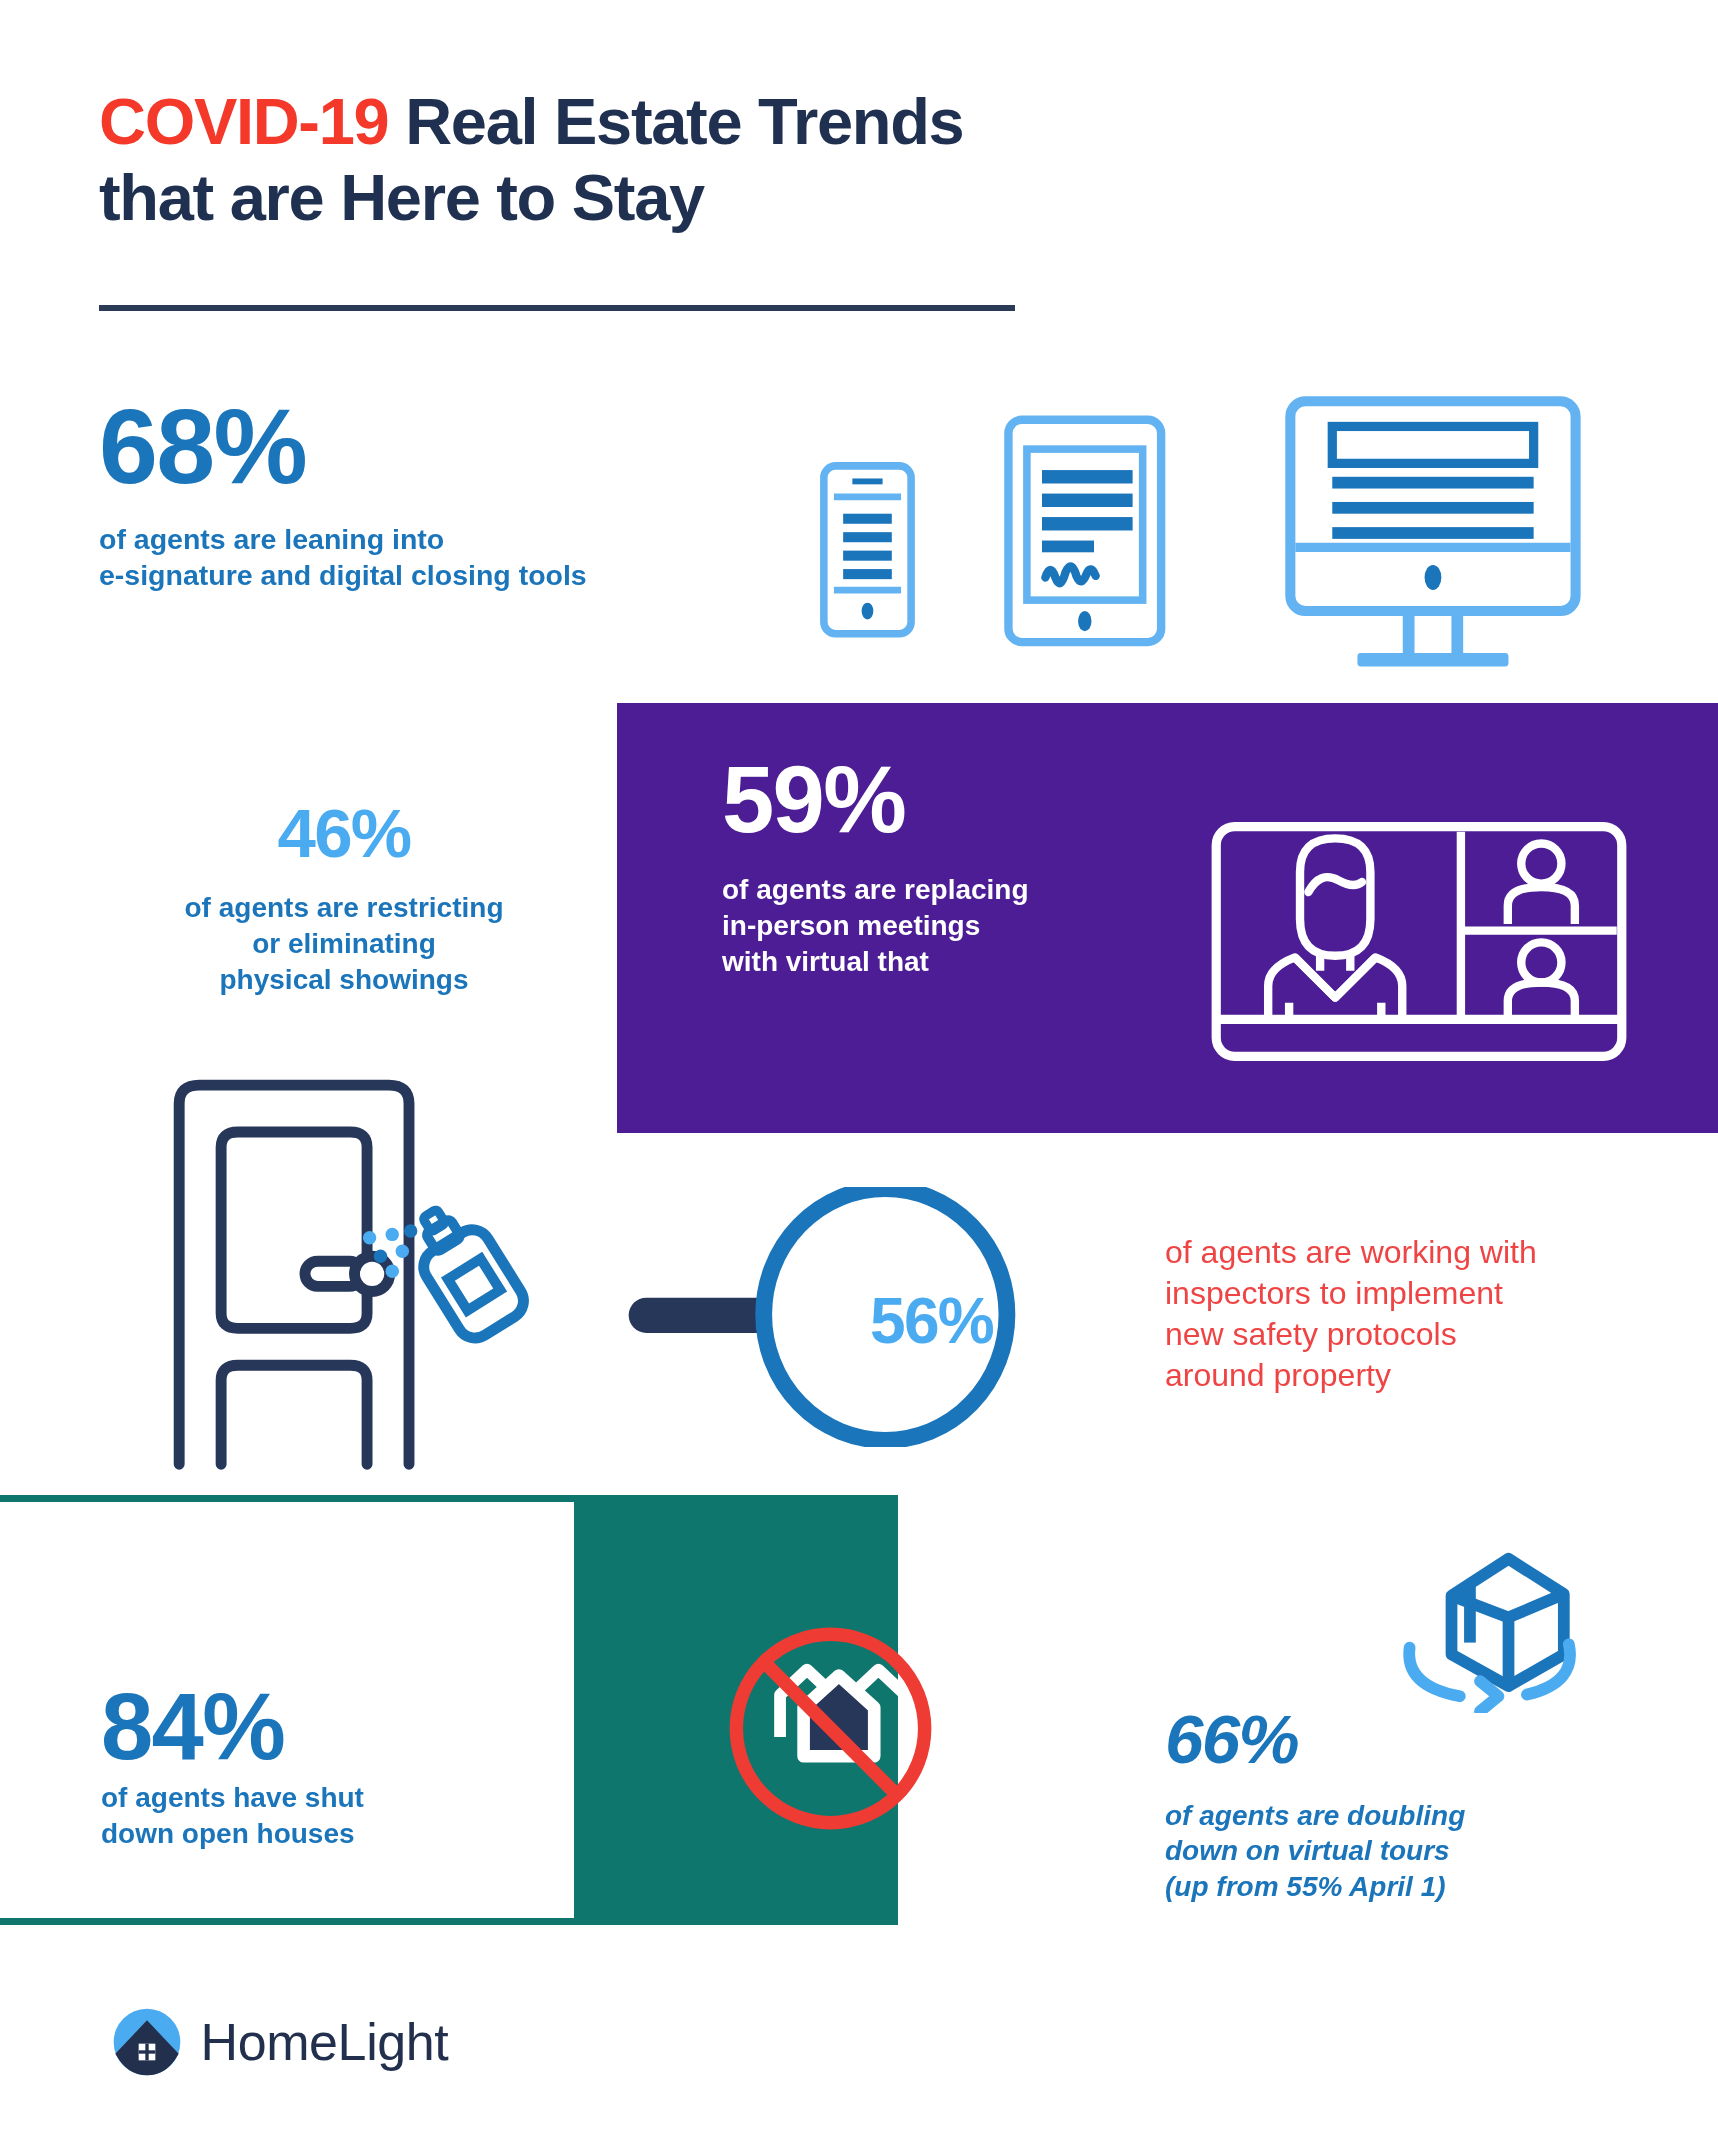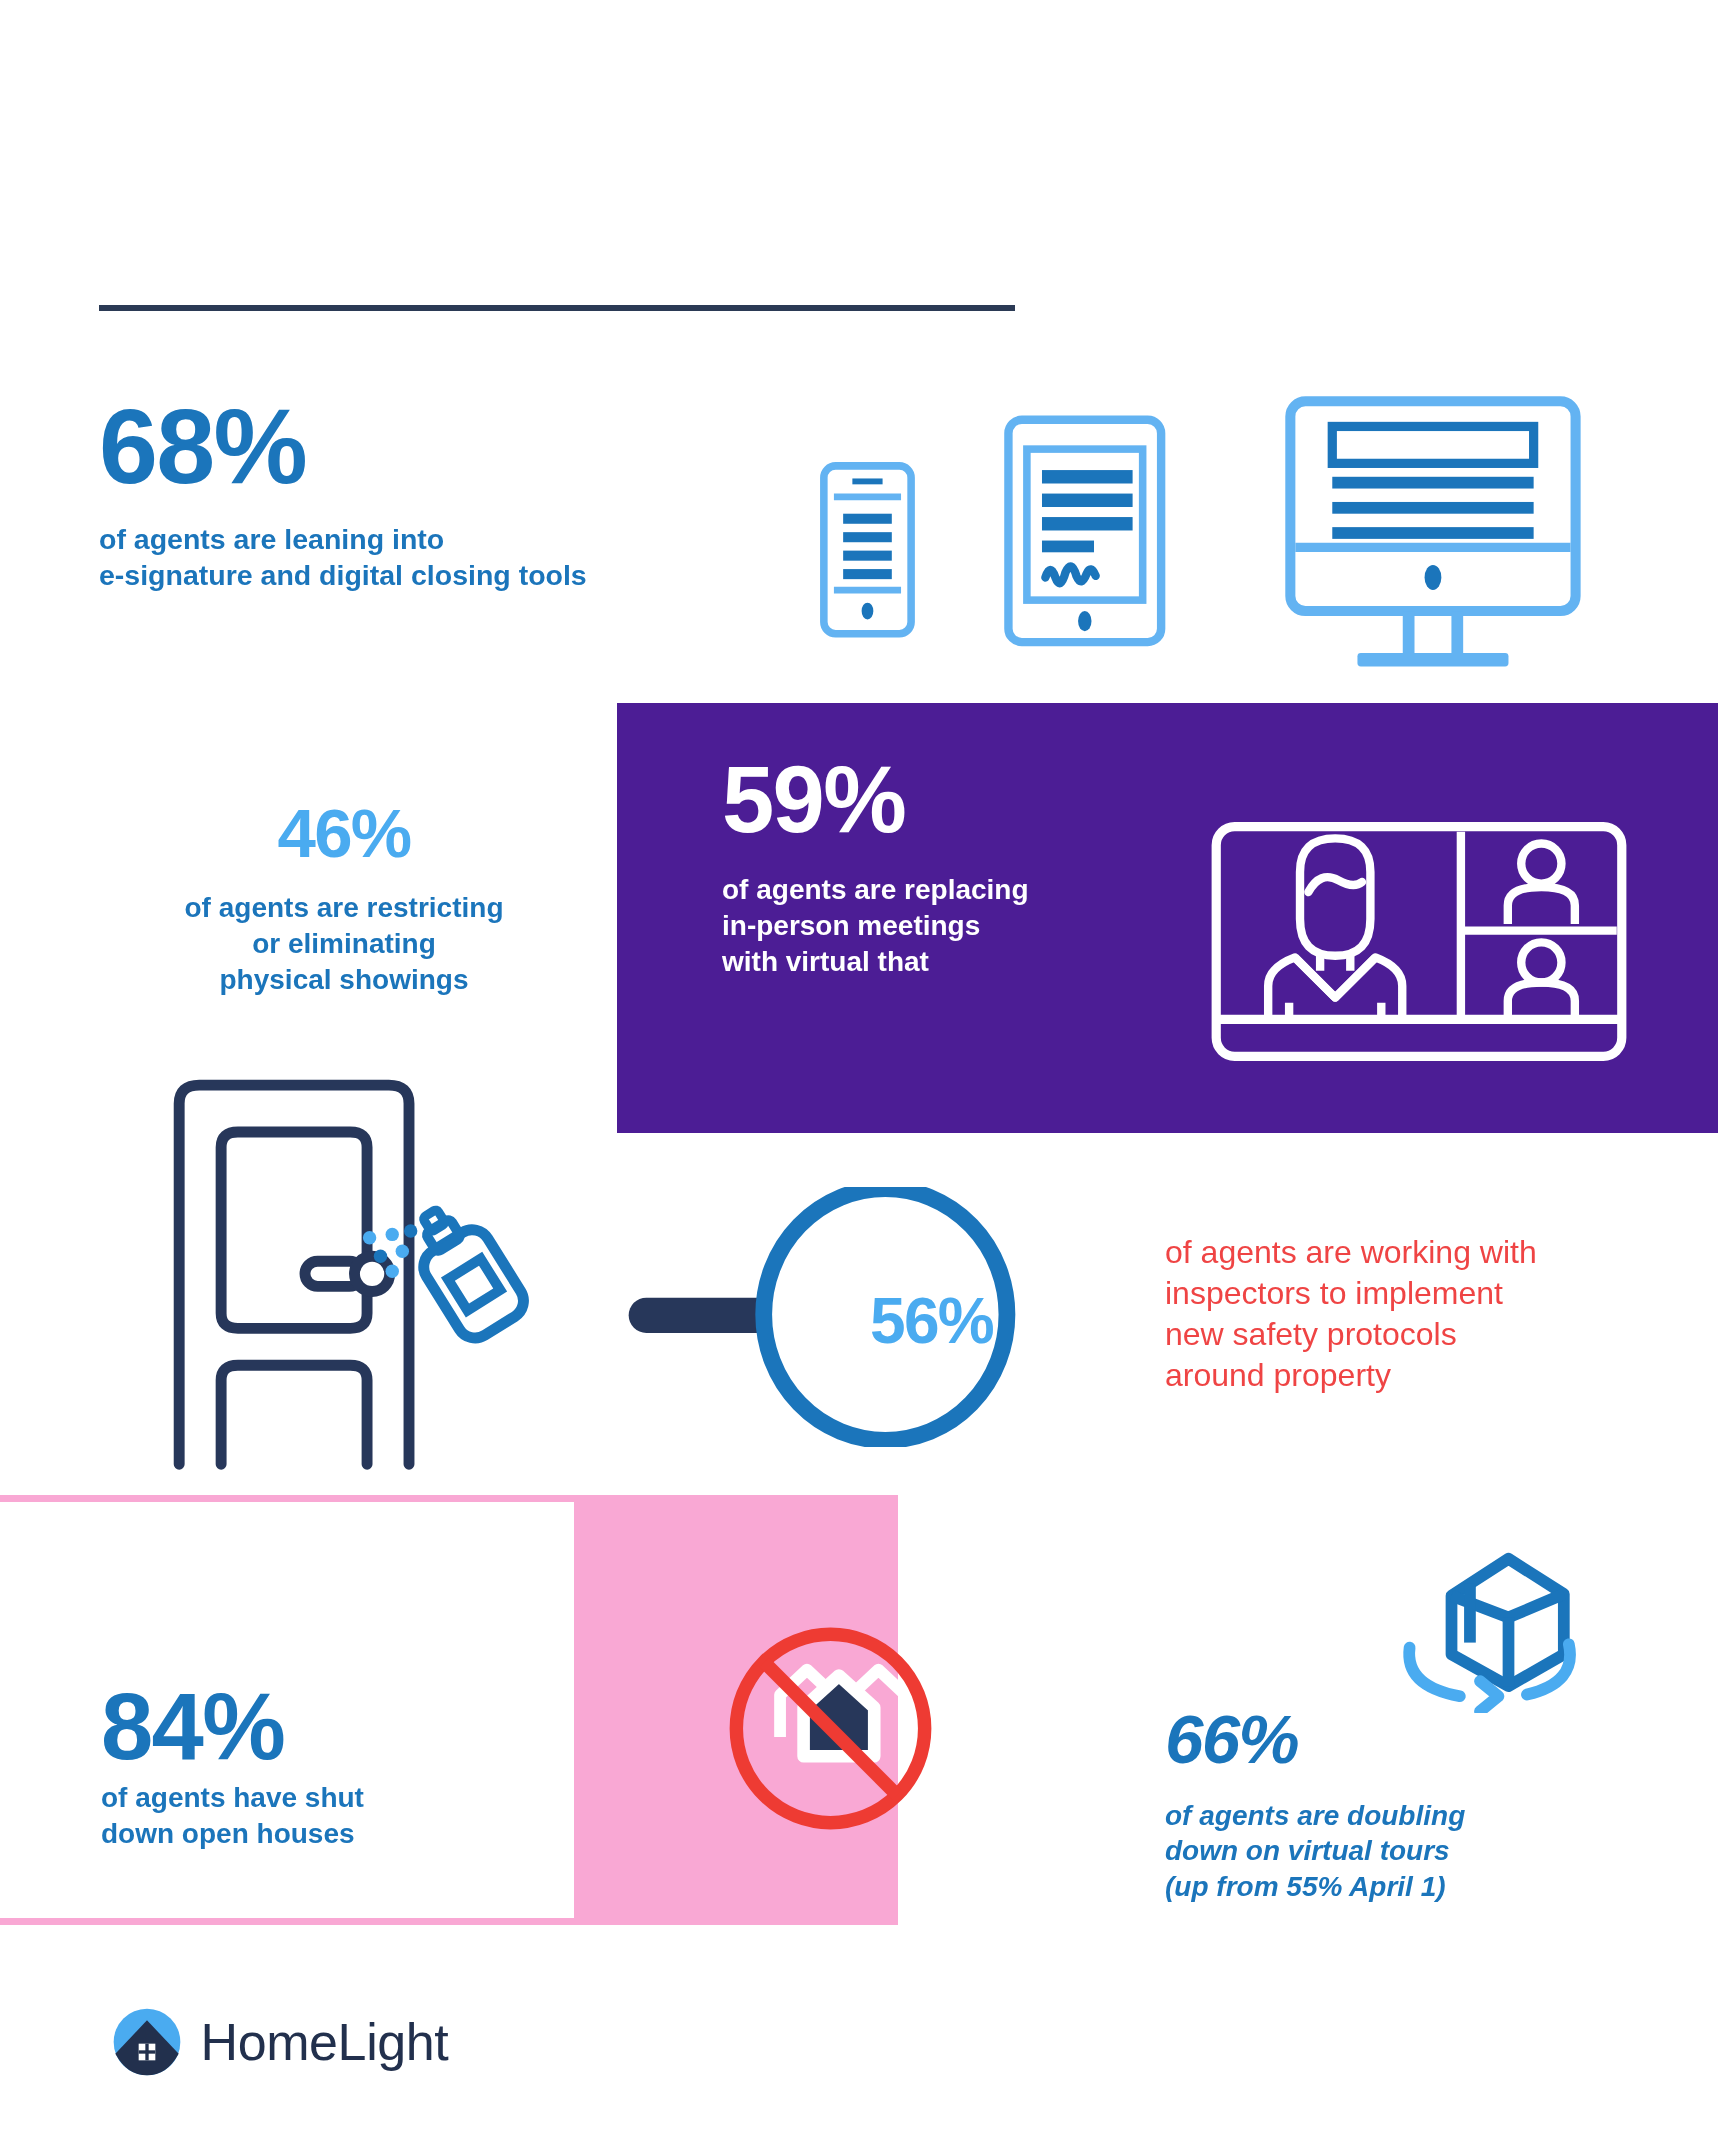--- a/index.html
+++ b/index.html
@@ -99,21 +99,21 @@
   }
   #stat-56-cap {
     position: absolute; left: 1165px; top: 1232px; width: 487px;
     font-size: 32px; font-weight: 400; line-height: 1.28; color: #ef4444;
   }
 
   
   #band-bottom {
     position: absolute; left: 0; top: 1495px;
     width: 898px; height: 430px;
-    background: #f9a8d4;
+    background: #0f766e;
   }
   #card-84 {
     position: absolute; left: 0; top: 6.7px;
     width: 574px; height: 416px;
     background: #ffffff;
   }
   #stat-84 { position: absolute; left: 101px; top: 178px; width: 436px; }
   #stat-84 .stat-num { font-size: 94px; color: #1b75bb; }
   #stat-84 .stat-cap { font-size: 28px; color: #1b75bb; margin-top: 6px; }
   #no-open-house-icon { position: absolute; left: 717px; top: 1615px; }
@@ -131,20 +131,26 @@
   }
   #logo-wordmark {
     font-size: 52px; font-weight: 400; color: #22304d; letter-spacing: -0.4px;
   }
 </style>
 </head>
 <body>
 
 <div class="page">
 
+  <div id="title-block">
+    <h1 id="page-title">
+      <span class="hl">COVID-19</span><span> Real Estate Trends</span><br>
+      <span>that are Here to Stay</span>
+    </h1>
+  </div>
   <div id="title-rule"></div>
 
   <div id="stat-68">
     <p class="stat-num">68%</p>
     <p class="stat-cap">
       <span>of agents are leaning into</span><br>
       <span>e-signature and digital closing tools</span>
     </p>
   </div>
 

